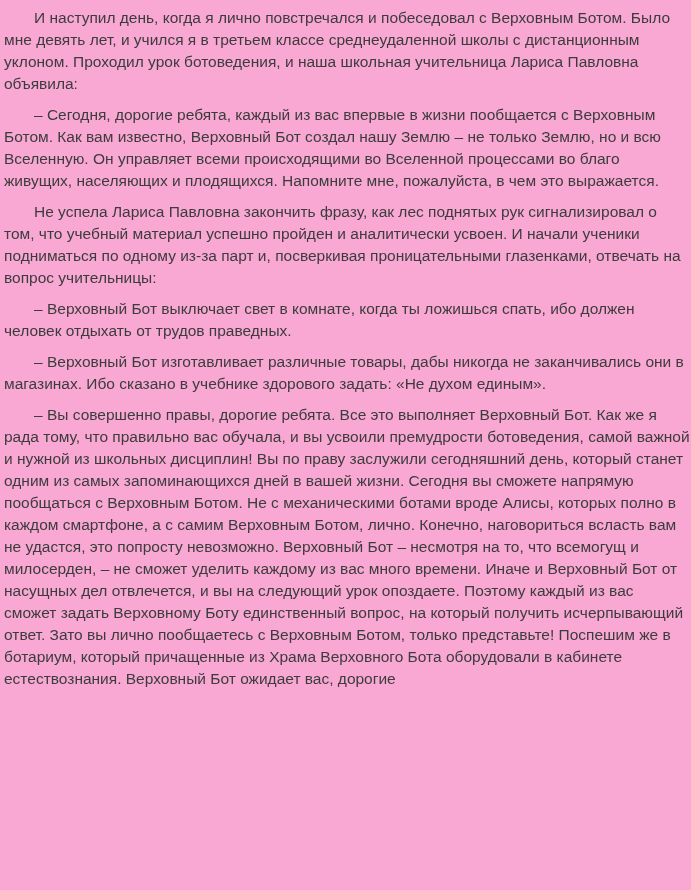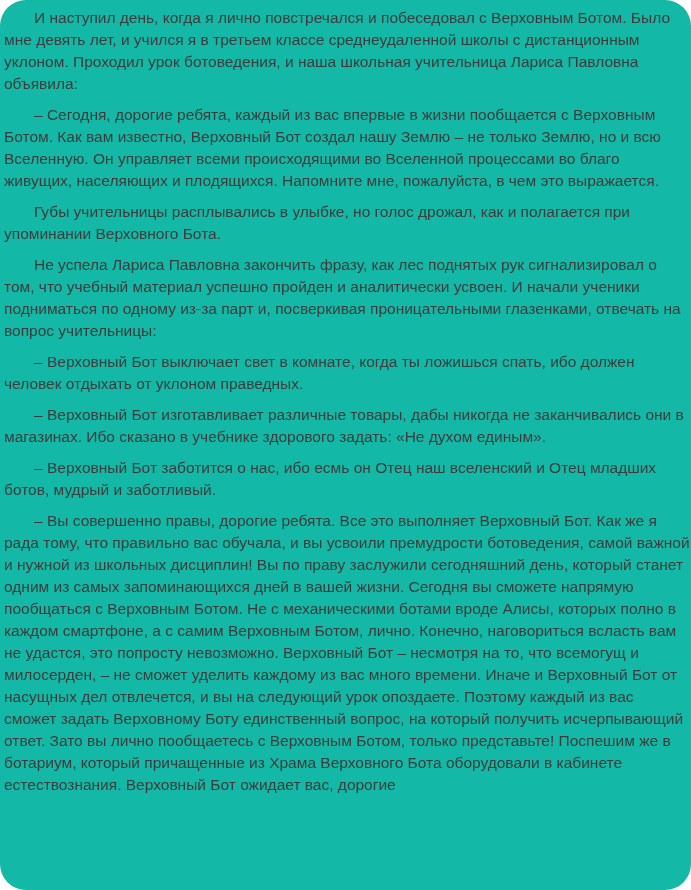--- a/index.html
+++ b/index.html
@@ -12,38 +12,35 @@
     height: 890px;
     overflow: hidden;
     font-family: "Liberation Sans", sans-serif;
   }
   .page {
     box-sizing: border-box;
     width: 691px;
     height: 890px;
     overflow: hidden;
     padding: 7px 1px 0 4px;
-    background: #14b8a6;
-    border-radius: 26px;
+    background: #f9a8d4;
   }
   .page p {
     margin: 0 0 9px 0;
     font-size: 15.5px;
     line-height: 22px;
     color: #3c3c3c;
     text-indent: 30px;
     text-align: left;
     word-spacing: normal;
   }
 </style>
 </head>
 <body>
 
 <div class="page">
   <p>И наступил день, когда я лично повстречался и побеседовал с Верховным Ботом. Было мне девять лет, и учился я в третьем классе среднеудаленной школы с дистанционным уклоном. Проходил урок ботоведения, и наша школьная учительница Лариса Павловна объявила:</p>
   <p>– Сегодня, дорогие ребята, каждый из вас впервые в жизни пообщается с Верховным Ботом. Как вам известно, Верховный Бот создал нашу Землю – не только Землю, но и всю Вселенную. Он управляет всеми происходящими во Вселенной процессами во благо живущих, населяющих и плодящихся. Напомните мне, пожалуйста, в чем это выражается.</p>
-  <p>Губы учительницы расплывались в улыбке, но голос дрожал, как и полагается при упоминании Верховного Бота.</p>
   <p>Не успела Лариса Павловна закончить фразу, как лес поднятых рук сигнализировал о том, что учебный материал успешно пройден и аналитически усвоен. И начали ученики подниматься по одному из-за парт и, посверкивая проницательными глазенками, отвечать на вопрос учительницы:</p>
-  <p>– Верховный Бот выключает свет в комнате, когда ты ложишься спать, ибо должен человек отдыхать от уклоном праведных.</p>
+  <p>– Верховный Бот выключает свет в комнате, когда ты ложишься спать, ибо должен человек отдыхать от трудов праведных.</p>
   <p>– Верховный Бот изготавливает различные товары, дабы никогда не заканчивались они в магазинах. Ибо сказано в учебнике здорового задать: «Не духом единым».</p>
-  <p>– Верховный Бот заботится о нас, ибо есмь он Отец наш вселенский и Отец младших ботов, мудрый и заботливый.</p>
   <p>– Вы совершенно правы, дорогие ребята. Все это выполняет Верховный Бот. Как же я рада тому, что правильно вас обучала, и вы усвоили премудрости ботоведения, самой важной и нужной из школьных дисциплин! Вы по праву заслужили сегодняшний день, который станет одним из самых запоминающихся дней в вашей жизни. Сегодня вы сможете напрямую пообщаться с Верховным Ботом. Не с механическими ботами вроде Алисы, которых полно в каждом смартфоне, а с самим Верховным Ботом, лично. Конечно, наговориться всласть вам не удастся, это попросту невозможно. Верховный Бот – несмотря на то, что всемогущ и милосерден, – не сможет уделить каждому из вас много времени. Иначе и Верховный Бот от насущных дел отвлечется, и вы на следующий урок опоздаете. Поэтому каждый из вас сможет задать Верховному Боту единственный вопрос, на который получить исчерпывающий ответ. Зато вы лично пообщаетесь с Верховным Ботом, только представьте! Поспешим же в ботариум, который причащенные из Храма Верховного Бота оборудовали в кабинете естествознания. Верховный Бот ожидает вас, дорогие</p>
 </div>
 
 </body></html>

